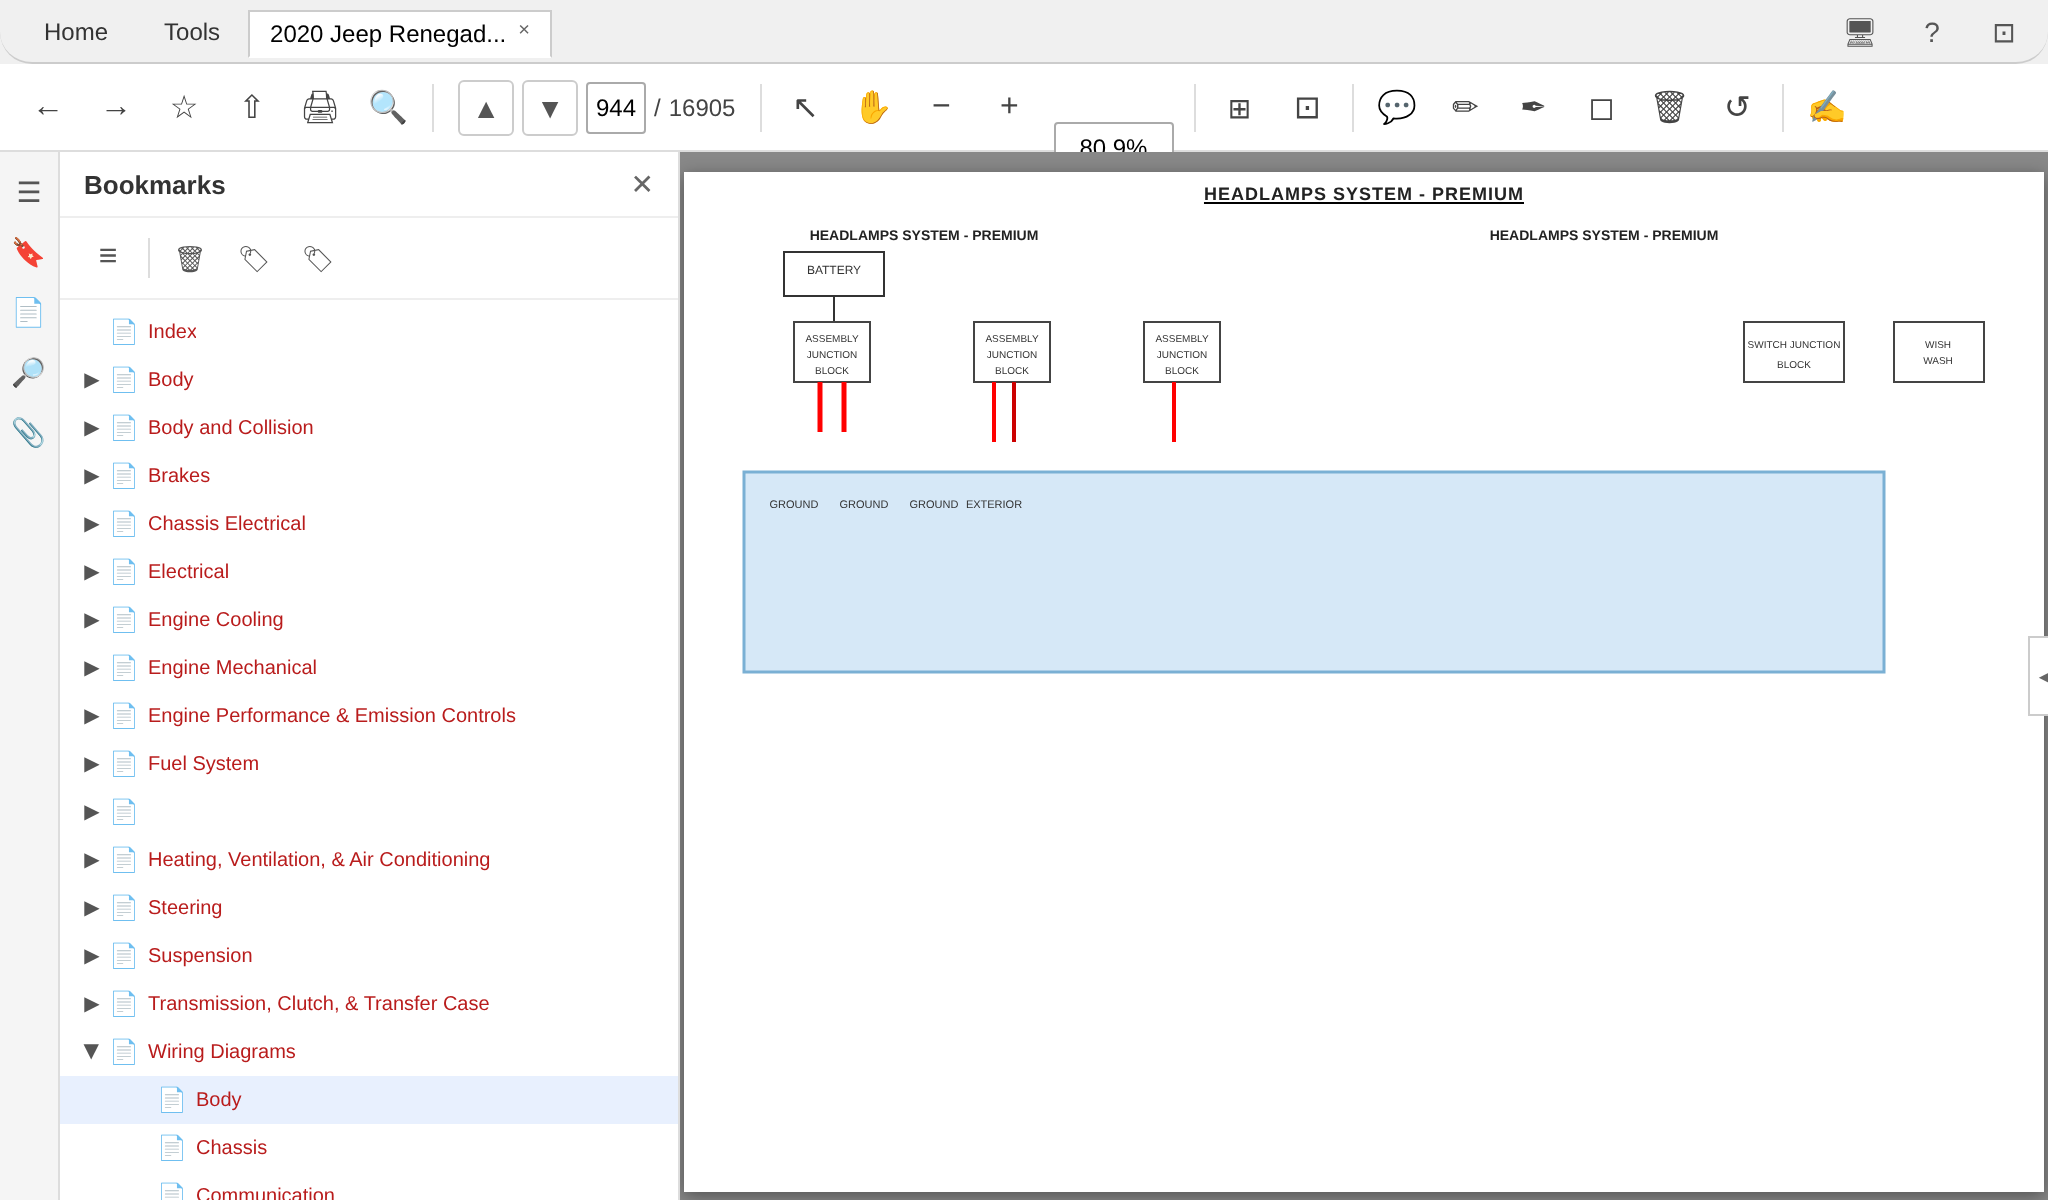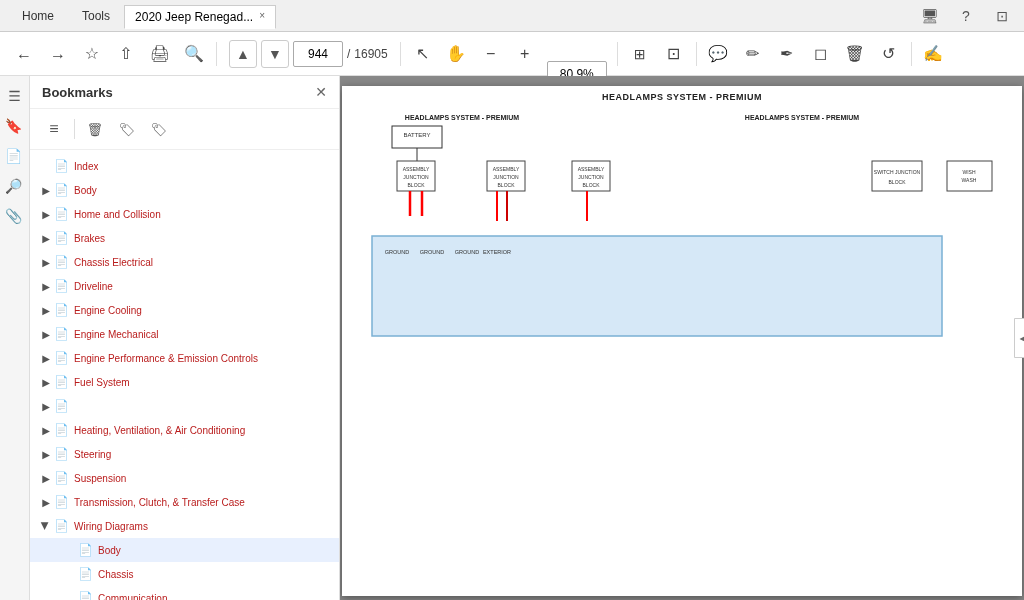--- a/index.html
+++ b/index.html
@@ -6,20 +6,21 @@
     body { font-family: 'Segoe UI', Arial, sans-serif; font-size: 13px; background: #f0f0f0; overflow: hidden; }
 
     
     .title-bar {
       display: flex;
       align-items: center;
       background: #f0f0f0;
       border-bottom: 1px solid #ccc;
       height: 32px;
       padding: 0 8px;
+      border-radius: 16px;
     }
     .title-bar-tabs {
       display: flex;
       align-items: center;
       gap: 0;
     }
     .tab-home, .tab-tools {
       padding: 6px 14px;
       font-size: 12px;
       cursor: pointer;
@@ -72,21 +73,21 @@
       display: flex; align-items: center; gap: 4px;
       margin: 0 6px;
     }
     .page-nav .nav-arrow {
       width: 28px; height: 28px;
       border: 1px solid #ccc; border-radius: 3px;
       display: flex; align-items: center; justify-content: center;
       cursor: pointer; background: white; font-size: 14px; color: #555;
     }
     .page-input {
-      width: 50px; height: 26px;
+      width: 30px; height: 26px;
       border: 1px solid #aaa; border-radius: 2px;
       text-align: center; font-size: 12px; padding: 0 4px;
     }
     .page-total { font-size: 12px; color: #444; }
     .zoom-input {
       width: 60px; height: 26px;
       border: 1px solid #aaa; border-radius: 2px;
       text-align: center; font-size: 12px; margin-top: 40px;
     }
     .zoom-group { display: flex; align-items: center; gap: 4px; margin: 0 4px; }
@@ -196,20 +197,21 @@
       justify-content: flex-start;
     }
     .pdf-page {
       background: white;
       margin: 10px auto;
       width: 680px;
       min-height: 510px;
       box-shadow: 0 2px 8px rgba(0,0,0,0.4);
       position: relative;
       overflow: hidden;
+      text-decoration: underline;
     }
     .diagram-title {
       font-size: 9px;
       font-weight: bold;
       text-align: center;
       padding: 6px 0 4px;
       color: #222;
       letter-spacing: 0.5px;
     }
 
@@ -316,39 +318,39 @@
 
       <div class="bm-item">
         <div class="bm-chevron">▶</div>
         <div class="bm-icon">📄</div>
         <span class="bm-label">Body</span>
       </div>
 
       <div class="bm-item">
         <div class="bm-chevron">▶</div>
         <div class="bm-icon">📄</div>
-        <span class="bm-label">Home and Collision</span>
+        <span class="bm-label">Body and Collision</span>
       </div>
 
       <div class="bm-item">
         <div class="bm-chevron">▶</div>
         <div class="bm-icon">📄</div>
         <span class="bm-label">Brakes</span>
       </div>
 
       <div class="bm-item">
         <div class="bm-chevron">▶</div>
         <div class="bm-icon">📄</div>
         <span class="bm-label">Chassis Electrical</span>
       </div>
 
       <div class="bm-item">
         <div class="bm-chevron">▶</div>
         <div class="bm-icon">📄</div>
-        <span class="bm-label">Driveline</span>
+        <span class="bm-label">Electrical</span>
       </div>
 
       <div class="bm-item">
         <div class="bm-chevron">▶</div>
         <div class="bm-icon">📄</div>
         <span class="bm-label">Engine Cooling</span>
       </div>
 
       <div class="bm-item">
         <div class="bm-chevron">▶</div>

